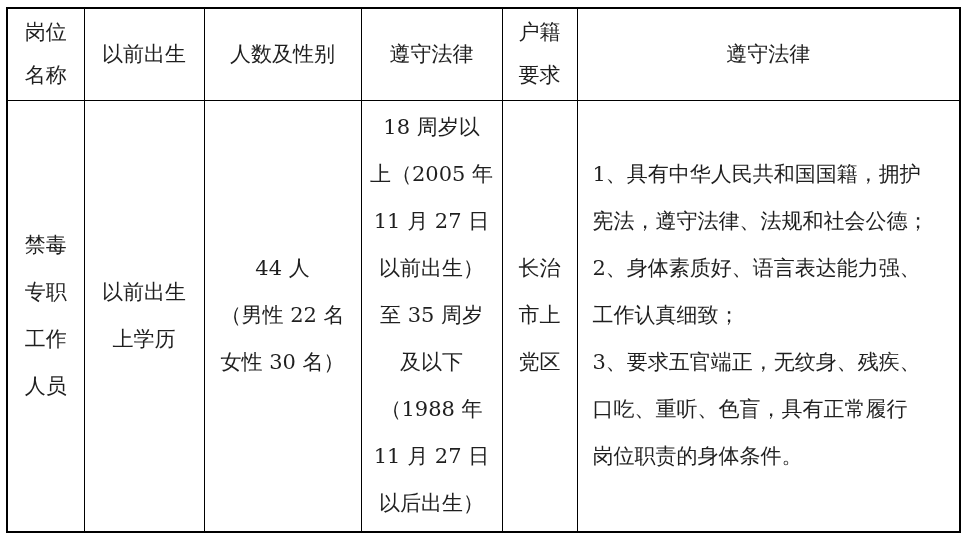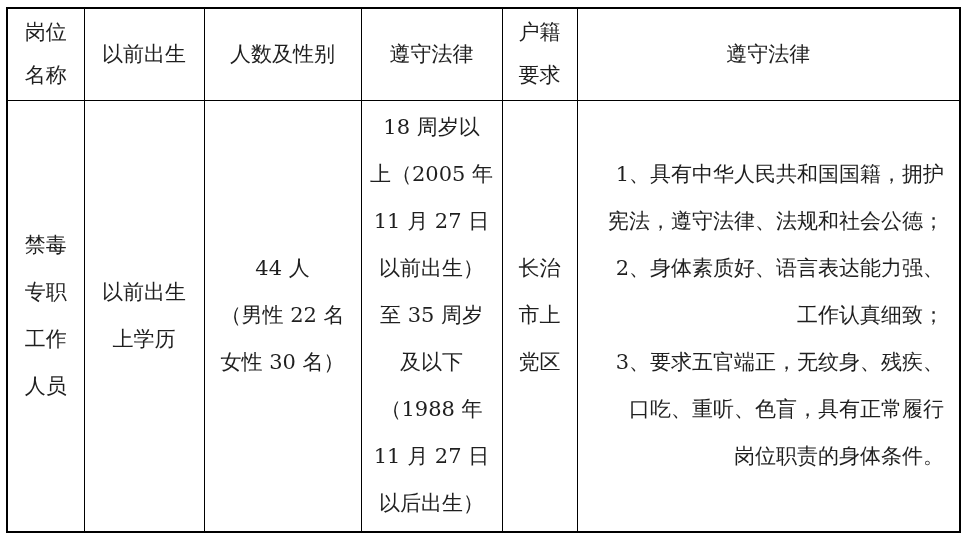--- a/index.html
+++ b/index.html
@@ -35,21 +35,21 @@
     vertical-align: middle;
     white-space: pre-line;
     padding: 0;
     overflow: hidden;
   }
   .req-table thead tr { height: 92px; }
   .req-table tbody tr { height: 432px; }
   .req-table th { line-height: 43px; }
   .req-table td { line-height: 47px; margin-top: 32px; }
   .req-table td.cell-other {
-    text-align: right;
+    text-align: left;
     padding: 0 15px;
   }
 </style>
 </head>
 <body>
 
 <div class="sheet">
   <table class="req-table">
     <colgroup>
       <col style="width:77px">

